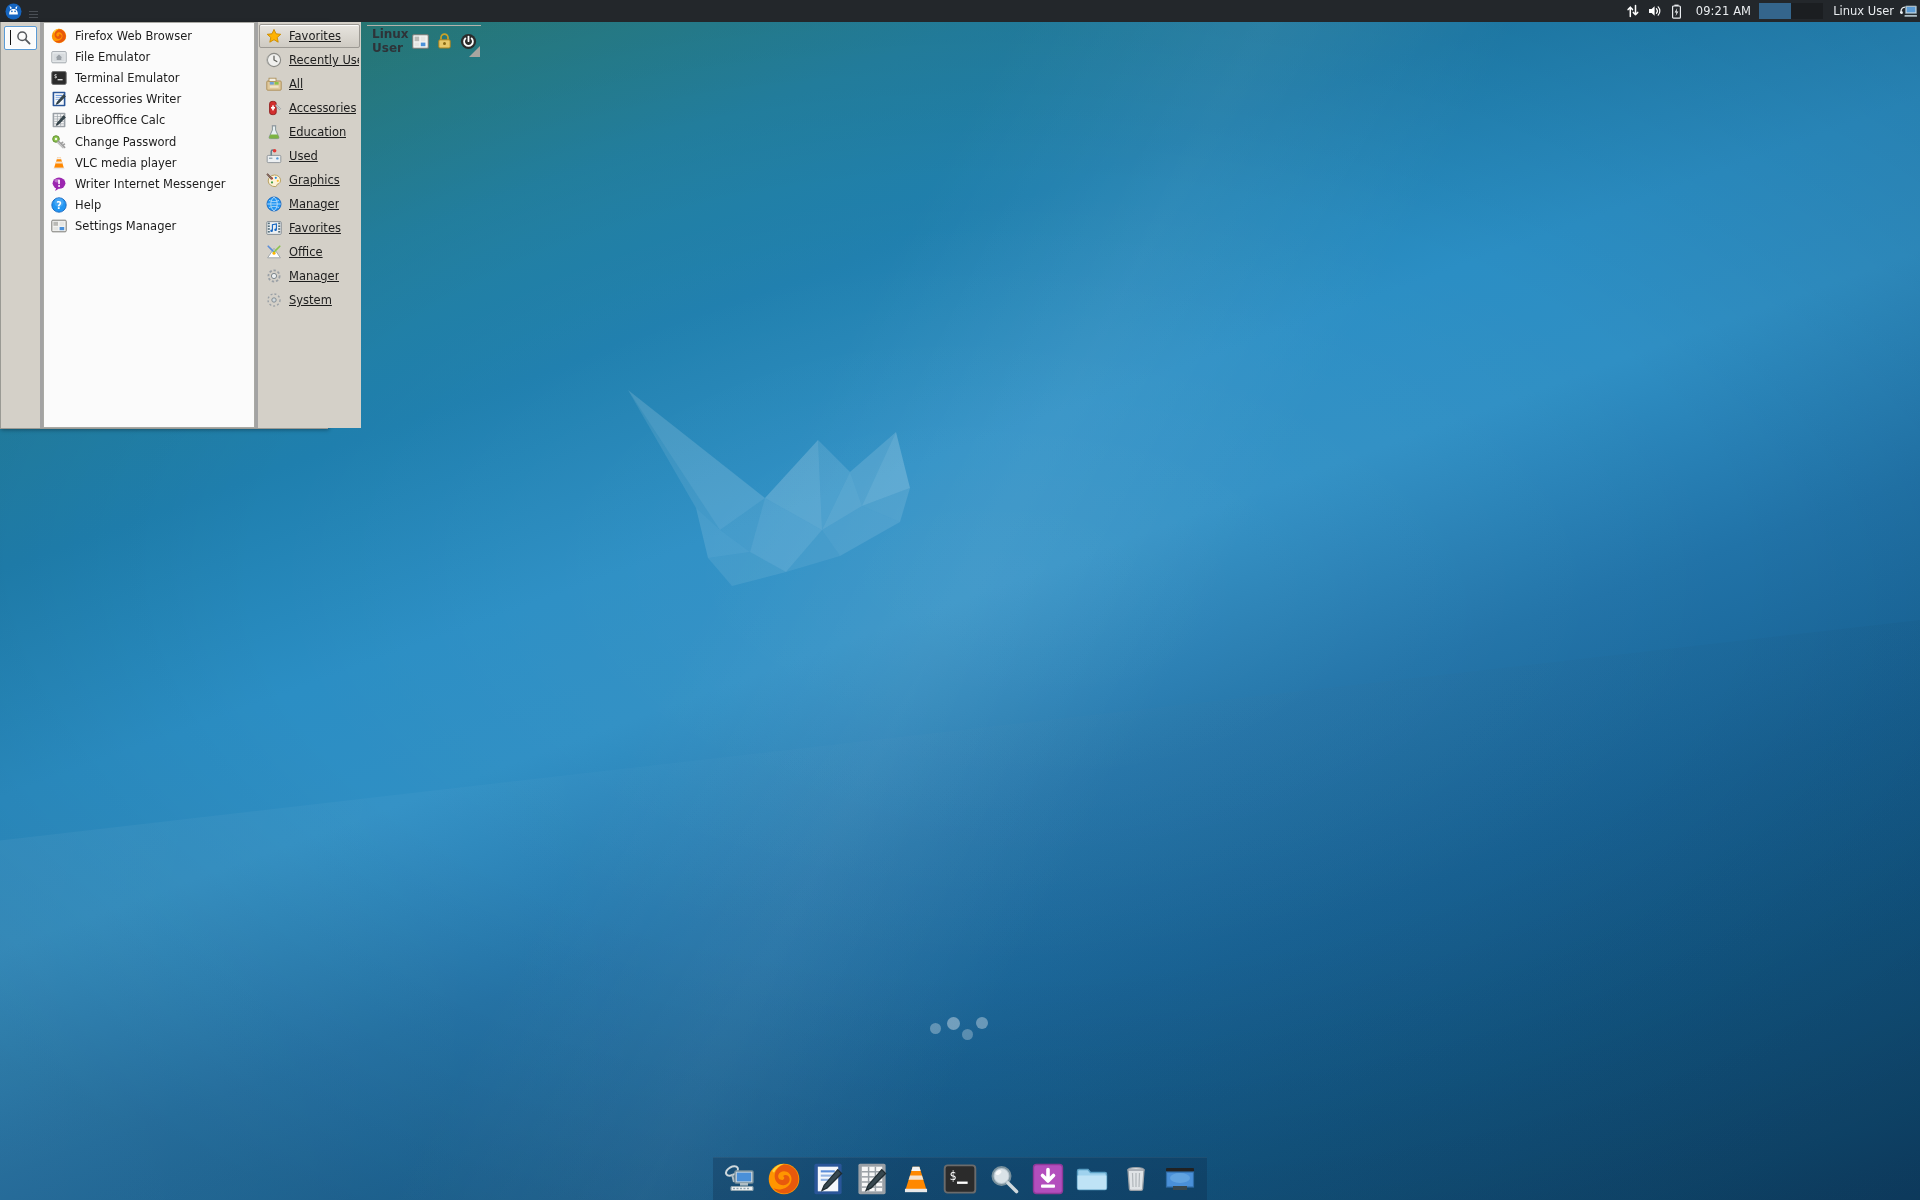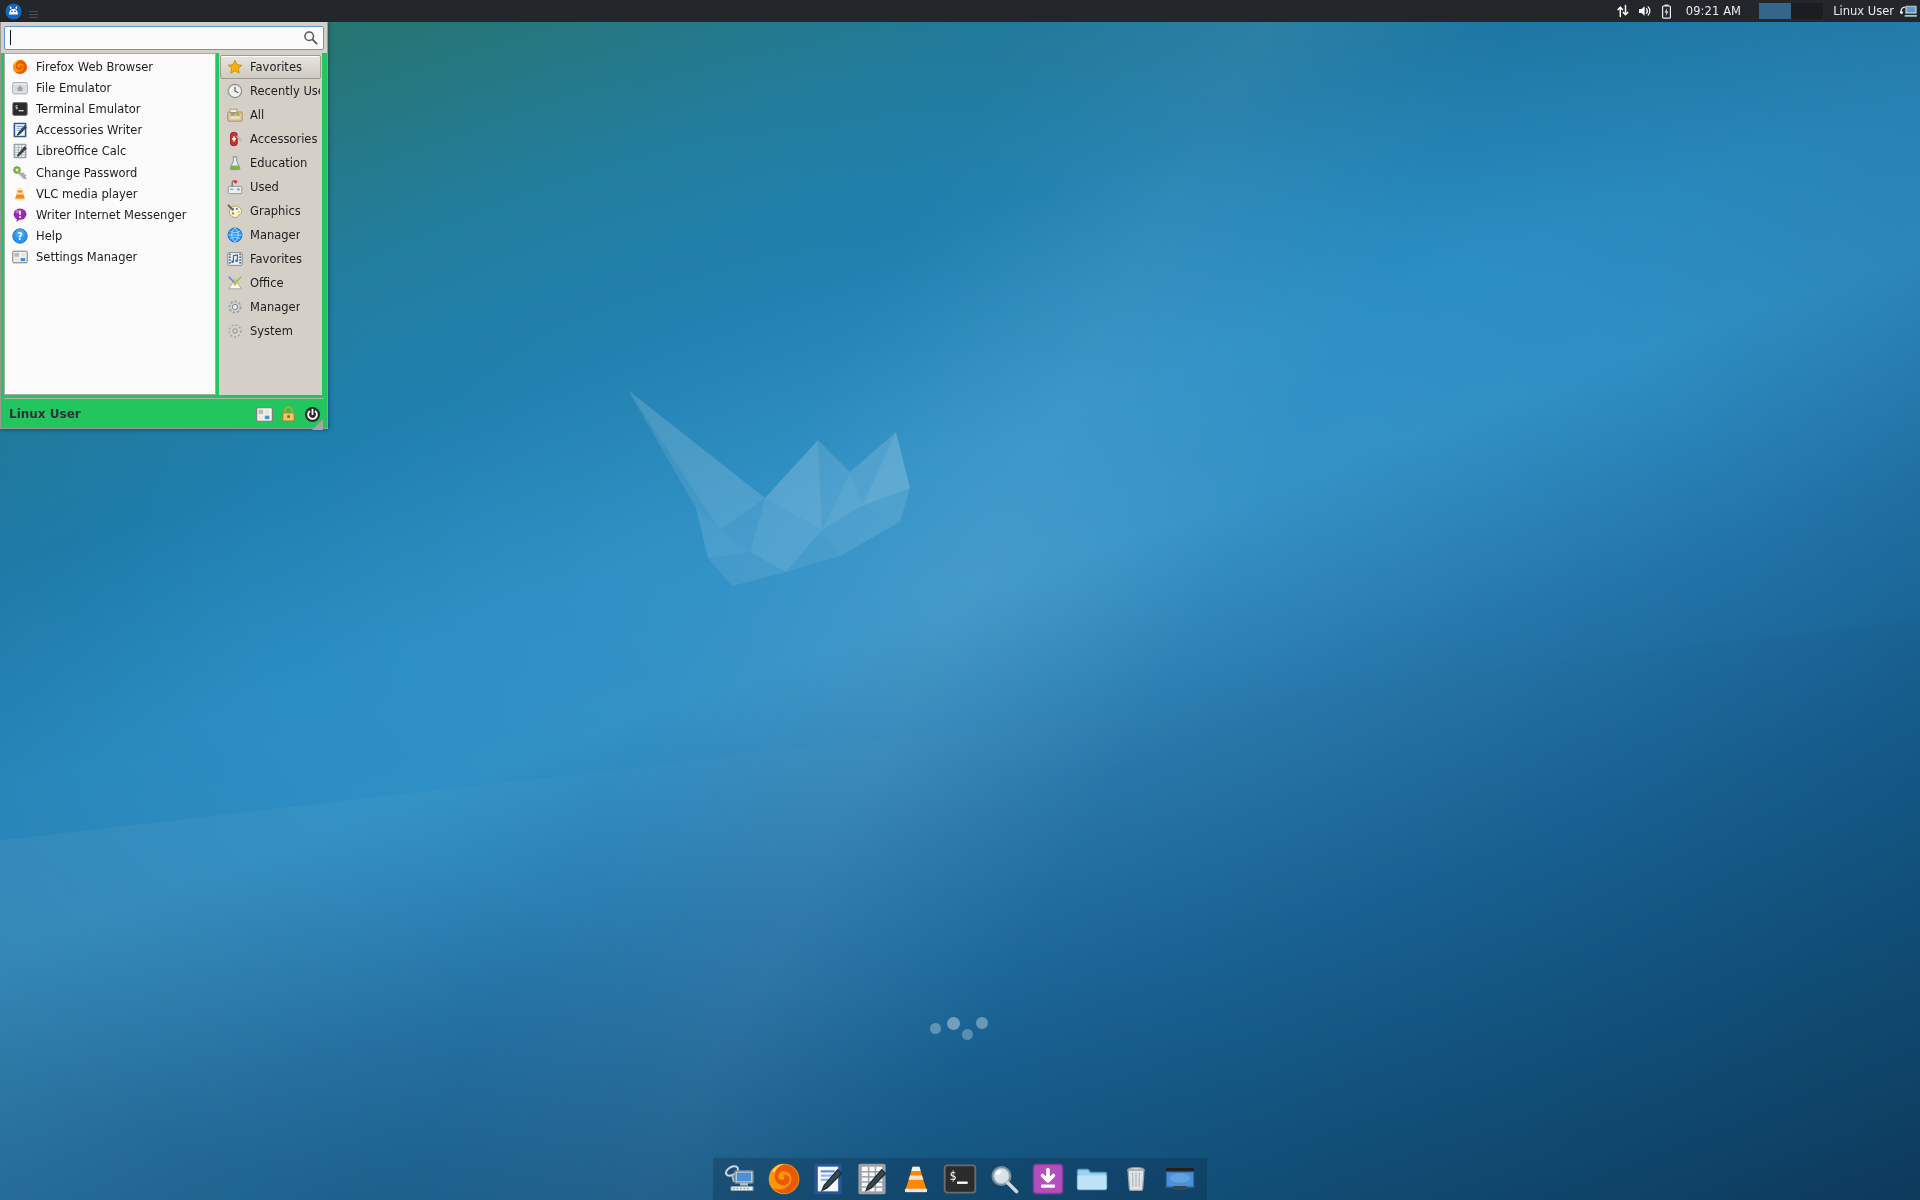--- a/index.html
+++ b/index.html
@@ -91,45 +91,45 @@
     box-shadow: 0 3px 0 #4a4f55, 0 6px 0 #4a4f55;
   }
   #panel-spacer { flex: 1; }
   .tray-icon {
     width: 22px; height: 22px;
     display: flex; align-items: center; justify-content: center;
     color: #e9ecef;
   }
   #clock {
     color: #e9ecef; font-size: 11.5px;
-    padding: 0 18px 0 8px;
+    padding: 0 8px 0 8px;
     font-family: "DejaVu Sans", sans-serif;
     letter-spacing: 0.1px;
   }
   #workspaces {
     display: flex; height: 16px; width: 64px;
     border: 0; margin-right: 10px;
     background: #1b1e21;
   }
   #workspaces .ws { width: 32px; height: 16px; }
   #workspaces .ws.active { background: #34658c; }
   #user-label {
     color: #e9ecef; font-size: 11.5px; padding-right: 4px;
   }
   #user-action-icon { width: 22px; height: 22px; display: flex; align-items: center; justify-content: center; }
 
   
   #whisker {
     position: absolute; left: 0; top: 22px;
     width: 326px; height: 406px;
-    background: #22c55e;
+    background: #a3a3a3;
     border: 1px solid #9a9a94;
     border-top: none;
     box-shadow: 1px 1px 4px rgba(0,0,0,0.35);
-    display: flex; flex-direction: column;
+    display: flex; flex-direction: row;
     z-index: 50;
     font-size: 11.5px;
     color: #1d1d1d;
   }
   #search-row { padding: 4px 3px 3px 3px; background: #d4d0c8; }
   #search-wrap {
     position: relative;
     height: 22px;
     background: #fbfbfb;
     border: 1px solid #5b9bd5;
@@ -167,20 +167,21 @@
     height: 21.2px; padding-left: 7px; gap: 8px;
     cursor: pointer;
   }
   .app-ico { width: 16px; height: 16px; flex: 0 0 16px; display: block; }
   .app-label { font-size: 11.5px; color: #1d1d1d; white-space: nowrap; }
 
   #cat-list {
     width: 103px;
     background: #d4d0c8;
     padding-top: 2px;
+    text-decoration: underline;
   }
   .cat-item {
     display: flex; align-items: center;
     height: 22px; gap: 7px; padding-left: 6px;
     cursor: pointer; border: 1px solid transparent;
     border-radius: 2px;
     margin: 0 1px;
   }
   .cat-item.selected {
     background: linear-gradient(#e7e4de, #cfcbc3);

